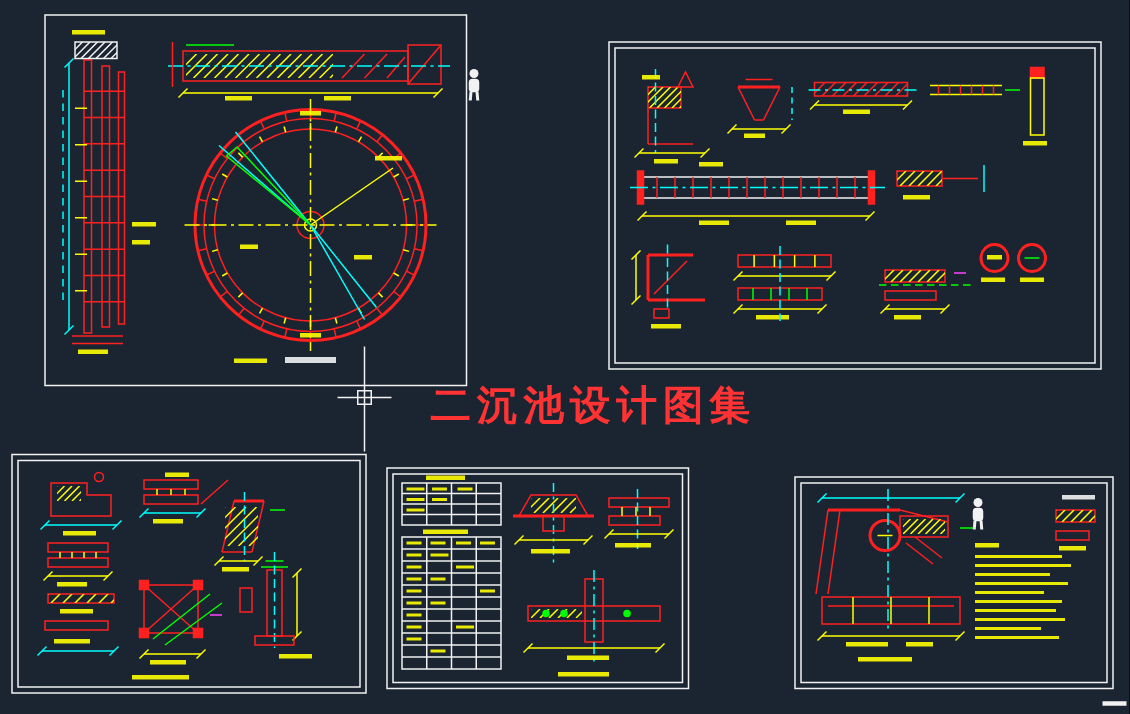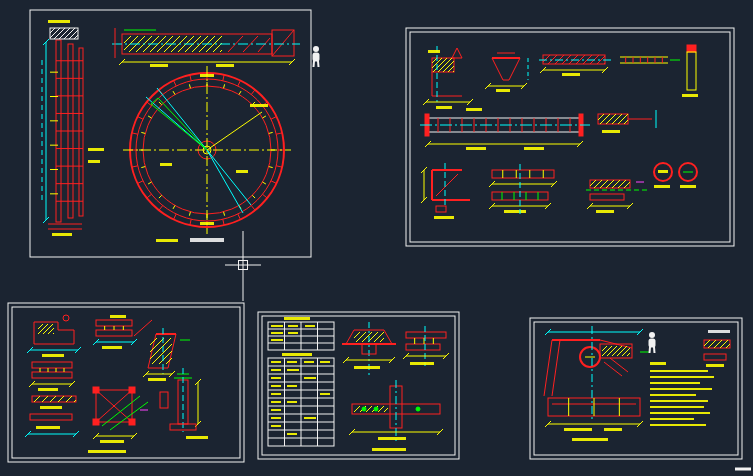--- a/index.html
+++ b/index.html
@@ -1154,13 +1154,14 @@
       </g>
       <g>
         <line x1="735" y1="469" x2="751" y2="469" stroke="#f2f2f2" stroke-width="3"></line>
       </g>
       <g>
         <line x1="243" y1="231" x2="243" y2="301" stroke="#f2f2f2"></line>
         <line x1="225" y1="265" x2="261" y2="265" stroke="#f2f2f2"></line>
         <rect x="238.5" y="260.5" width="9" height="9" stroke="#f2f2f2" fill="none"></rect>
       </g>
     </svg>
+  <div class="title" style="color: rgb(255, 51, 51);">二沉池设计图集</div>
 </div>
 
 </body></html>

